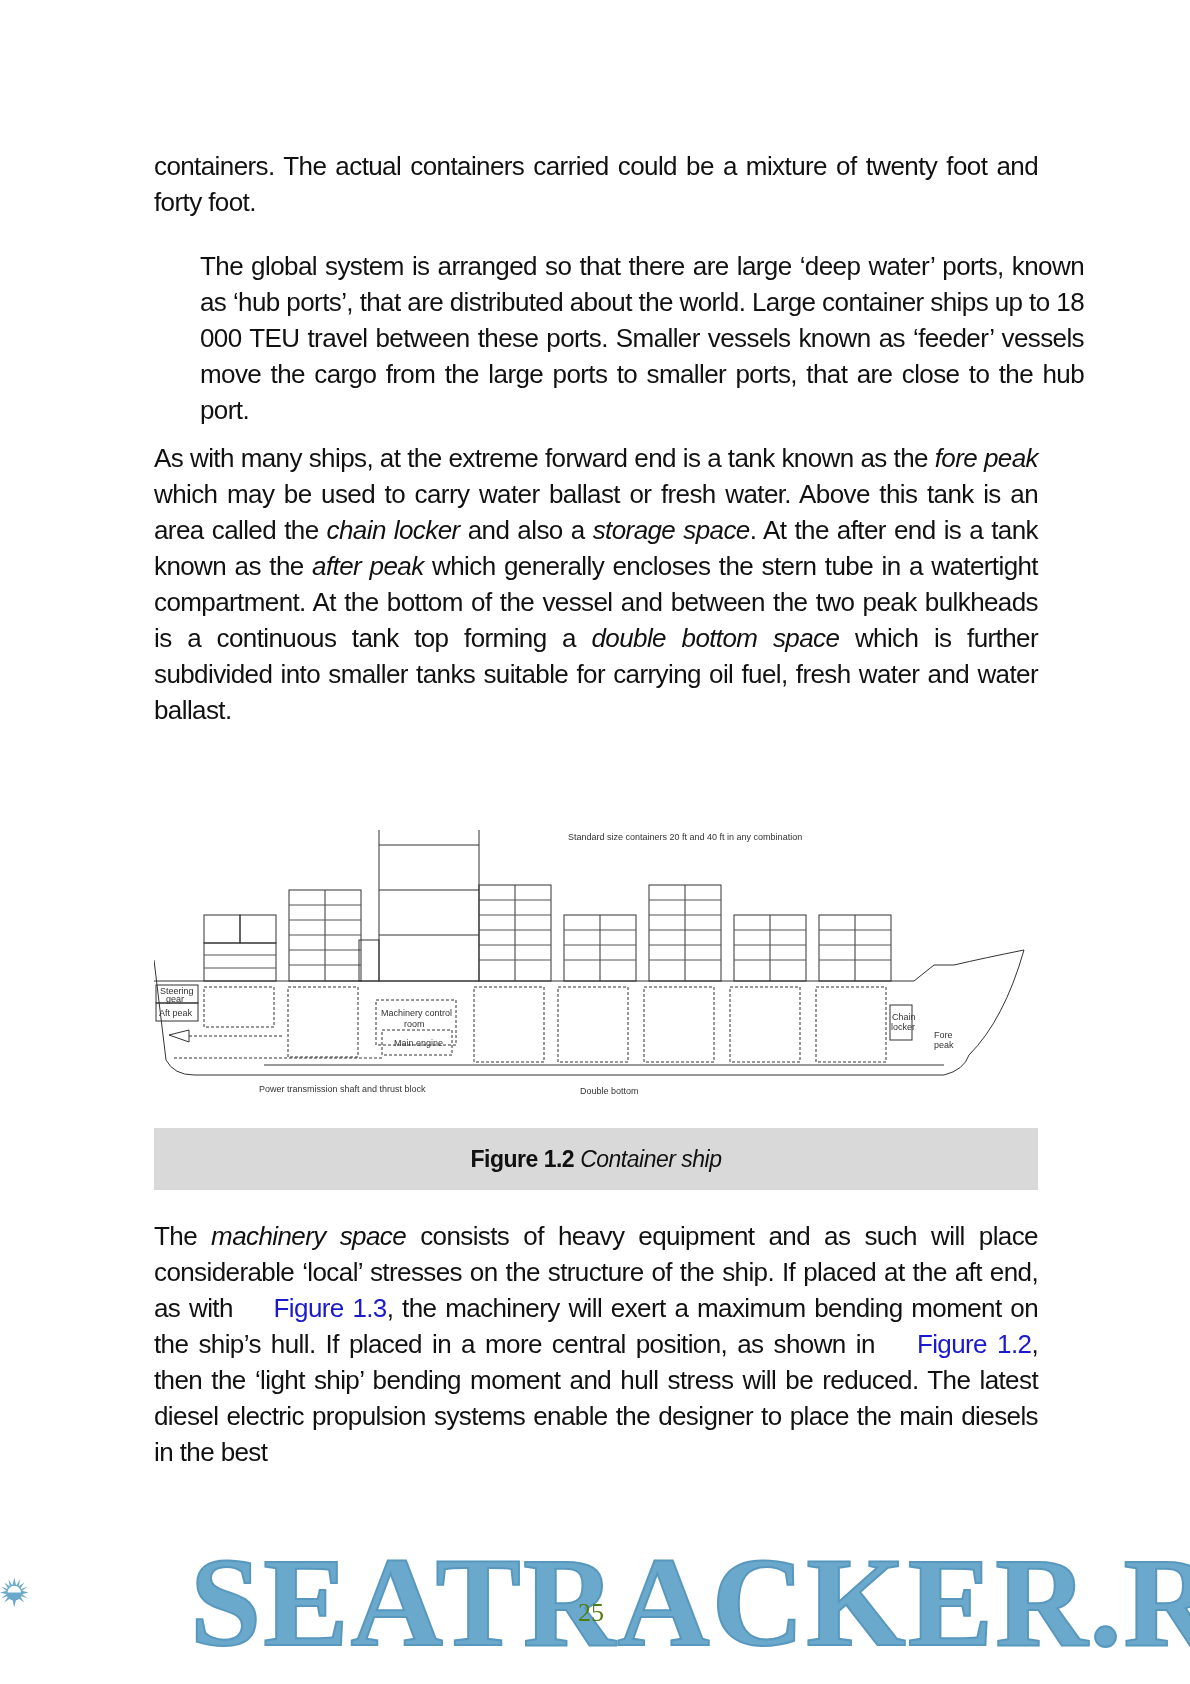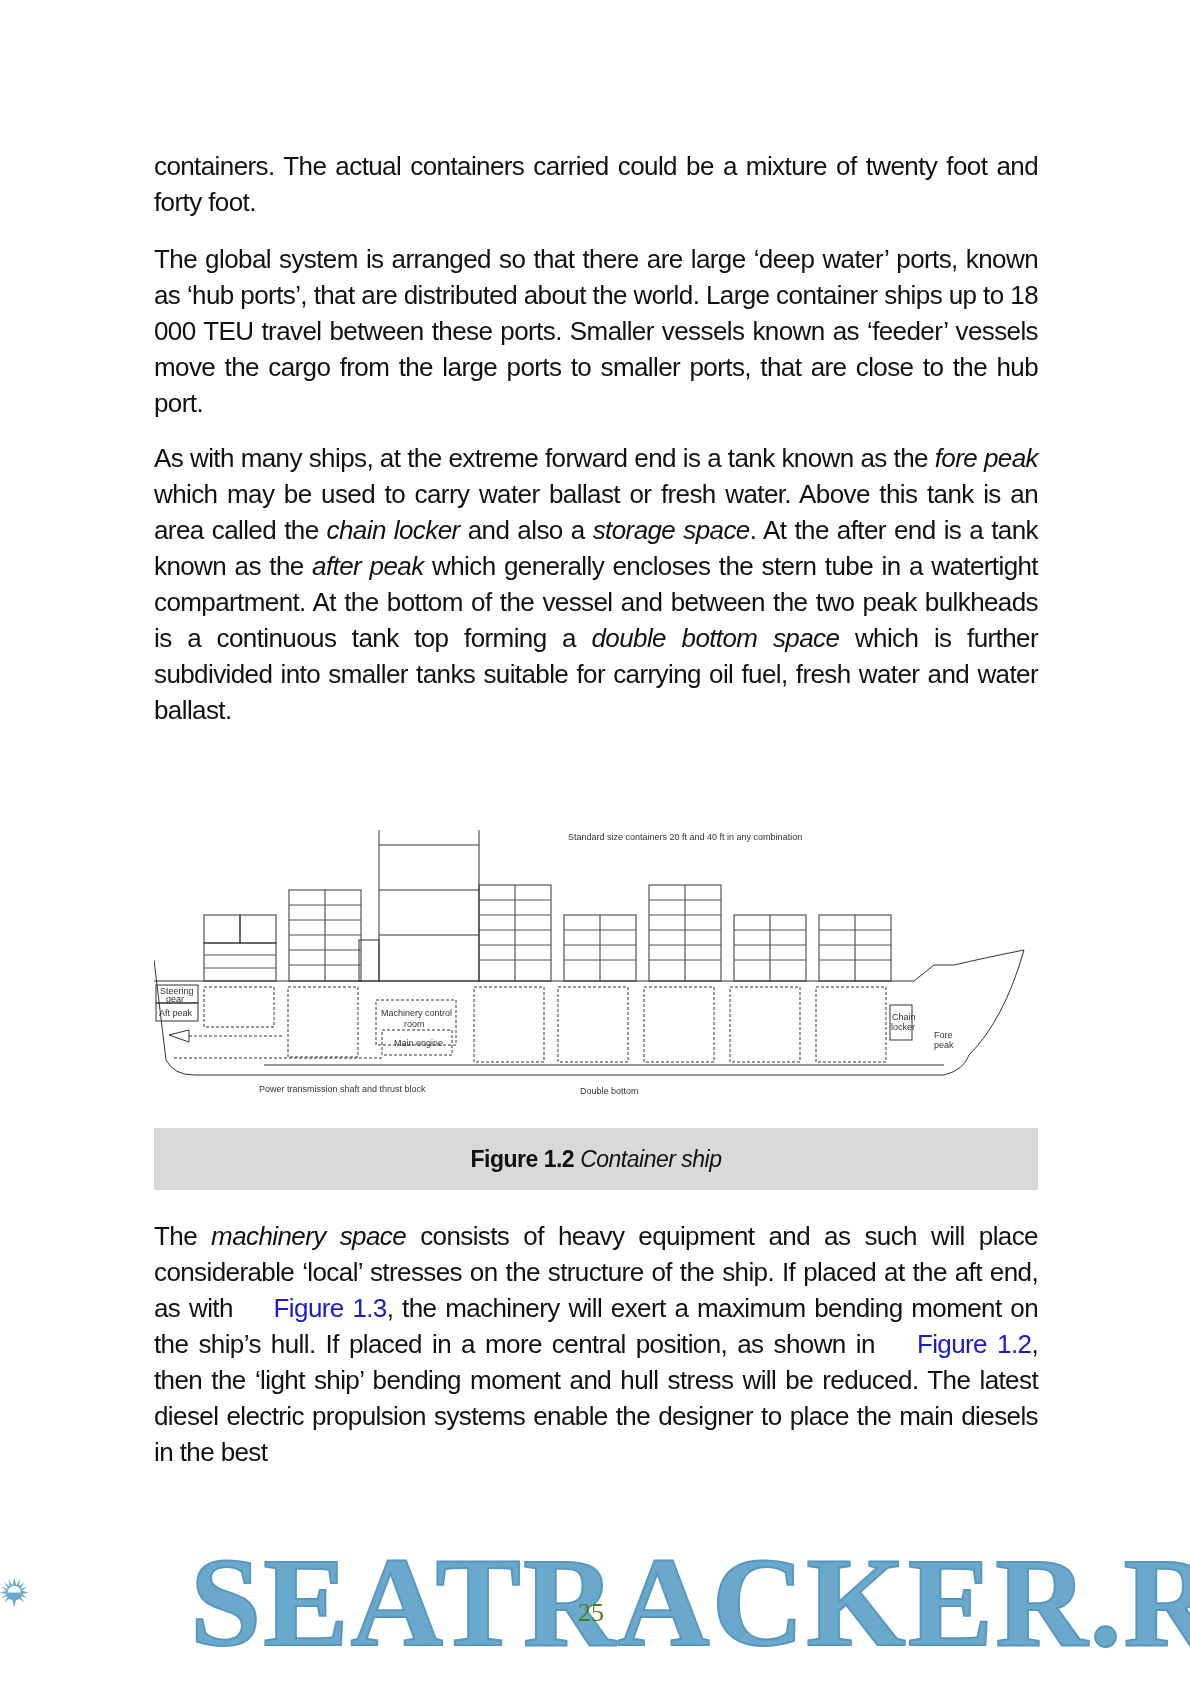--- a/index.html
+++ b/index.html
@@ -16,21 +16,21 @@
   .pagenum { position:absolute; left:578px; top:1598px; font-family:"Liberation Serif", serif; font-size:26px; color:#4d7c0f; }
   .wm-text { position:absolute; left:190px; top:1538px; font-family:"Liberation Serif", serif; font-weight:bold; font-size:128px; color:#6aa9cc; letter-spacing:2px; line-height:1; -webkit-text-stroke:2px #5898bf; }
 </style>
 </head>
 <body>
 
 <div class="page">
 
   <div class="para" style="top:148px;">containers. The actual containers carried could be a mixture of twenty foot and forty foot.</div>
 
-  <div class="para" style="top:241px;">The global system is arranged so that there are large ‘deep water’ ports, known as ‘hub ports’, that are distributed about the world. Large container ships up to 18 000 TEU travel between these ports. Smaller vessels known as ‘feeder’ vessels move the cargo from the large ports to smaller ports, that are close to the hub port.</div>
+  <div class="para" style="top:248px;margin-left:46px;">The global system is arranged so that there are large ‘deep water’ ports, known as ‘hub ports’, that are distributed about the world. Large container ships up to 18 000 TEU travel between these ports. Smaller vessels known as ‘feeder’ vessels move the cargo from the large ports to smaller ports, that are close to the hub port.</div>
 
   <div class="para" style="top:440px;"><span>As with many ships, at the extreme forward end is a tank known as the </span><i>fore peak</i><span> which may be used to carry water ballast or fresh water. Above this tank is an area called the </span><i>chain locker</i><span> and also a </span><i>storage space</i><span>. At the after end is a tank known as the </span><i>after peak</i><span> which generally encloses the stern tube in a watertight compartment. At the bottom of the vessel and between the two peak bulkheads is a continuous tank top forming a </span><i>double bottom space</i><span> which is further subdivided into smaller tanks suitable for carrying oil fuel, fresh water and water ballast.</span></div>
 
   <svg class="figure" viewBox="0 0 884 270" xmlns="http://www.w3.org/2000/svg">
     <g fill="none" stroke="#333" stroke-width="1">
 
       <line x1="0" y1="151" x2="760" y2="151"></line>
 
       <path d="M0 130 L12 230 Q20 245 40 245 L790 245 Q810 240 815 225"></path>
 

